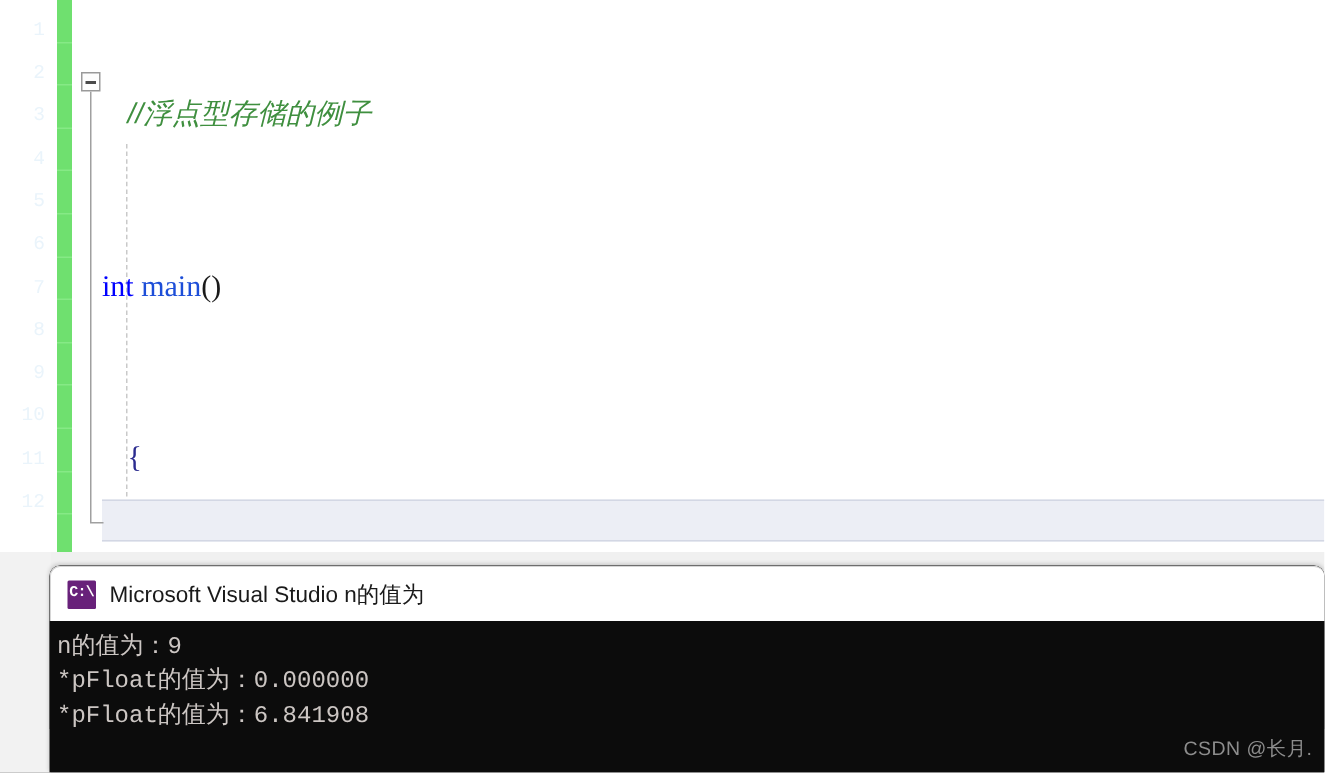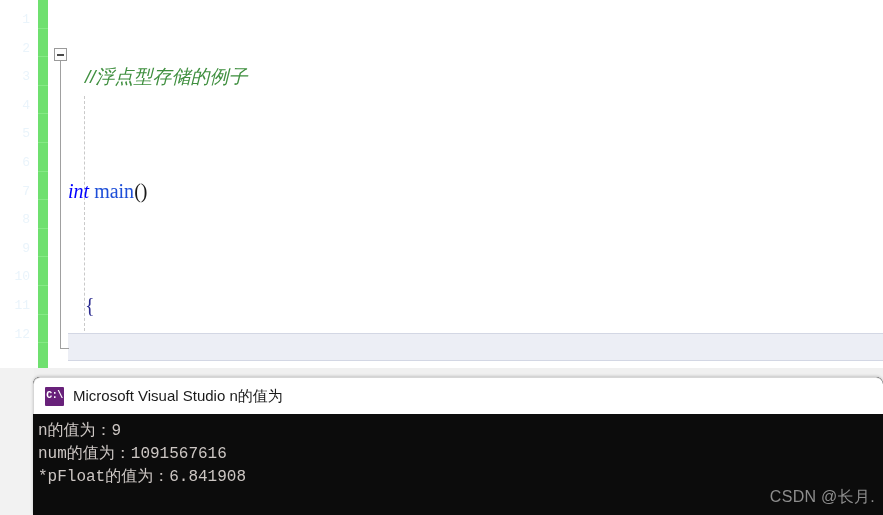--- a/index.html
+++ b/index.html
@@ -115,21 +115,21 @@
     font-family: "Liberation Serif", serif;
     font-size: 20px;
     line-height: 28.6px;
     white-space: pre;
     z-index: 6;
   }
   .code .ln { display: block; height: 28.6px; }
   .tab1 { display: inline-block; width: 17px; }
 
   .c-comment { color: #3f8f3f; font-style: italic; font-family: "Liberation Sans", sans-serif; font-size: 19px;}
-  .c-kw      { color: #0000ff; font-style: italic; }
+  .c-kw      { color: #0000ff; }
   .c-plain   { color: #1d4ed8; }
   .c-punct   { color: #1a1a1a; }
   .c-brace   { color: #2b2b8f; }
 
   
   .cur-line {
     position: absolute;
     left: 68px;
     top: 333px;
     width: 815px;
@@ -229,21 +229,21 @@
     color: #ccc6c3;
     white-space: pre;
   }
 
   
   #watermark {
     position: absolute;
     right: 8px;
     bottom: 7px;
     font-family: "Liberation Sans", sans-serif;
-    font-size: 16px;
+    font-size: 13px;
     color: #8d8d8d;
     z-index: 40;
     letter-spacing: 0.3px;
   }
 </style>
 </head>
 <body>
 
 <div id="editor">
 
@@ -318,18 +318,18 @@
 
 <div id="console">
   <div id="console-titlebar">
     <div class="console-icon">
       <span>C:\</span>
     </div>
     <div id="console-title">Microsoft Visual Studio n的值为</div>
   </div>
   <div id="console-body">
     <div>n的值为：9</div>
-    <div>num的值为：1091567616</div>
+    <div>*pFloat的值为：0.000000</div>
     <div>*pFloat的值为：6.841908</div>
   </div>
 </div>
 
 <div id="watermark">CSDN @长月.</div>
 
 </body></html>

